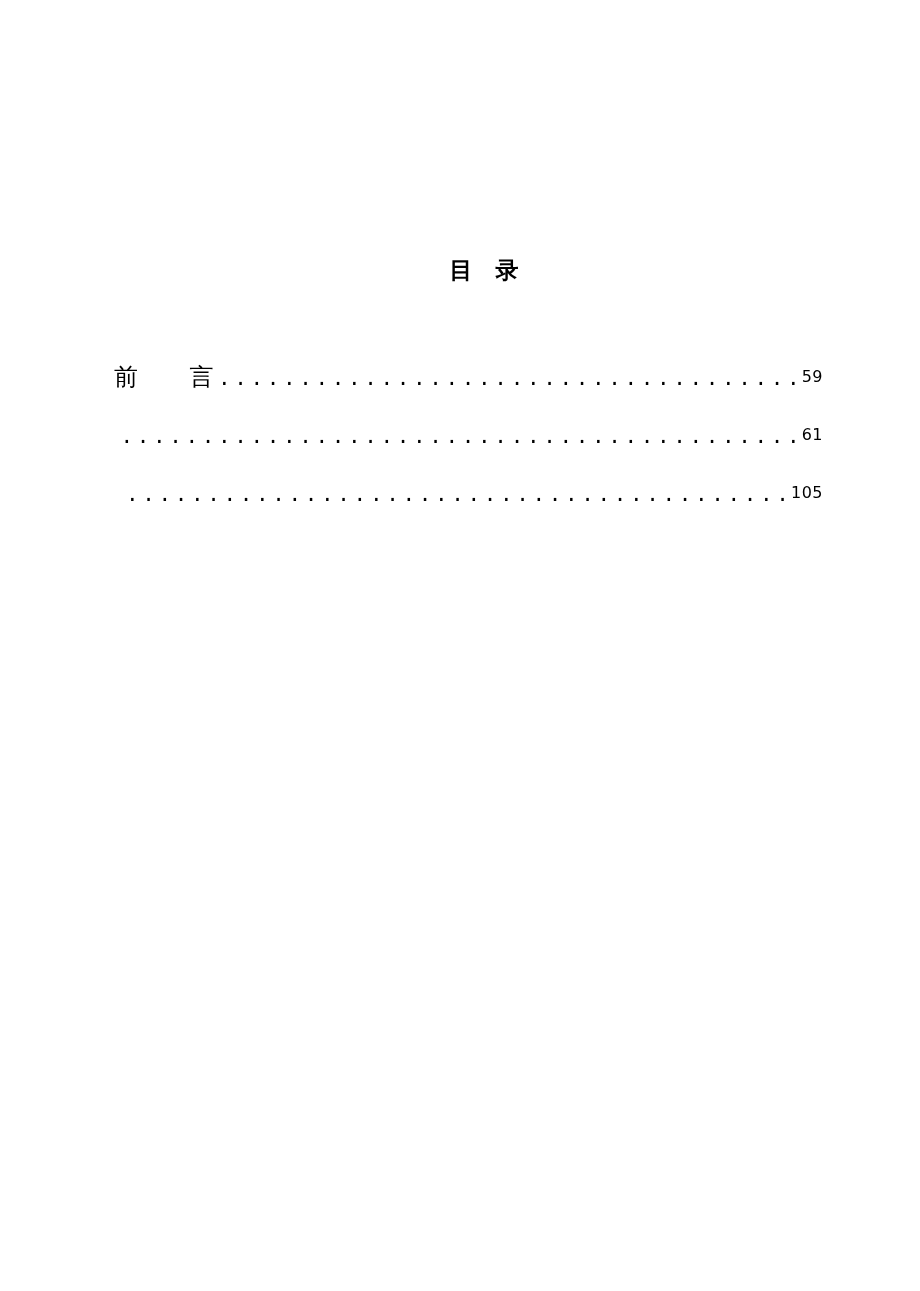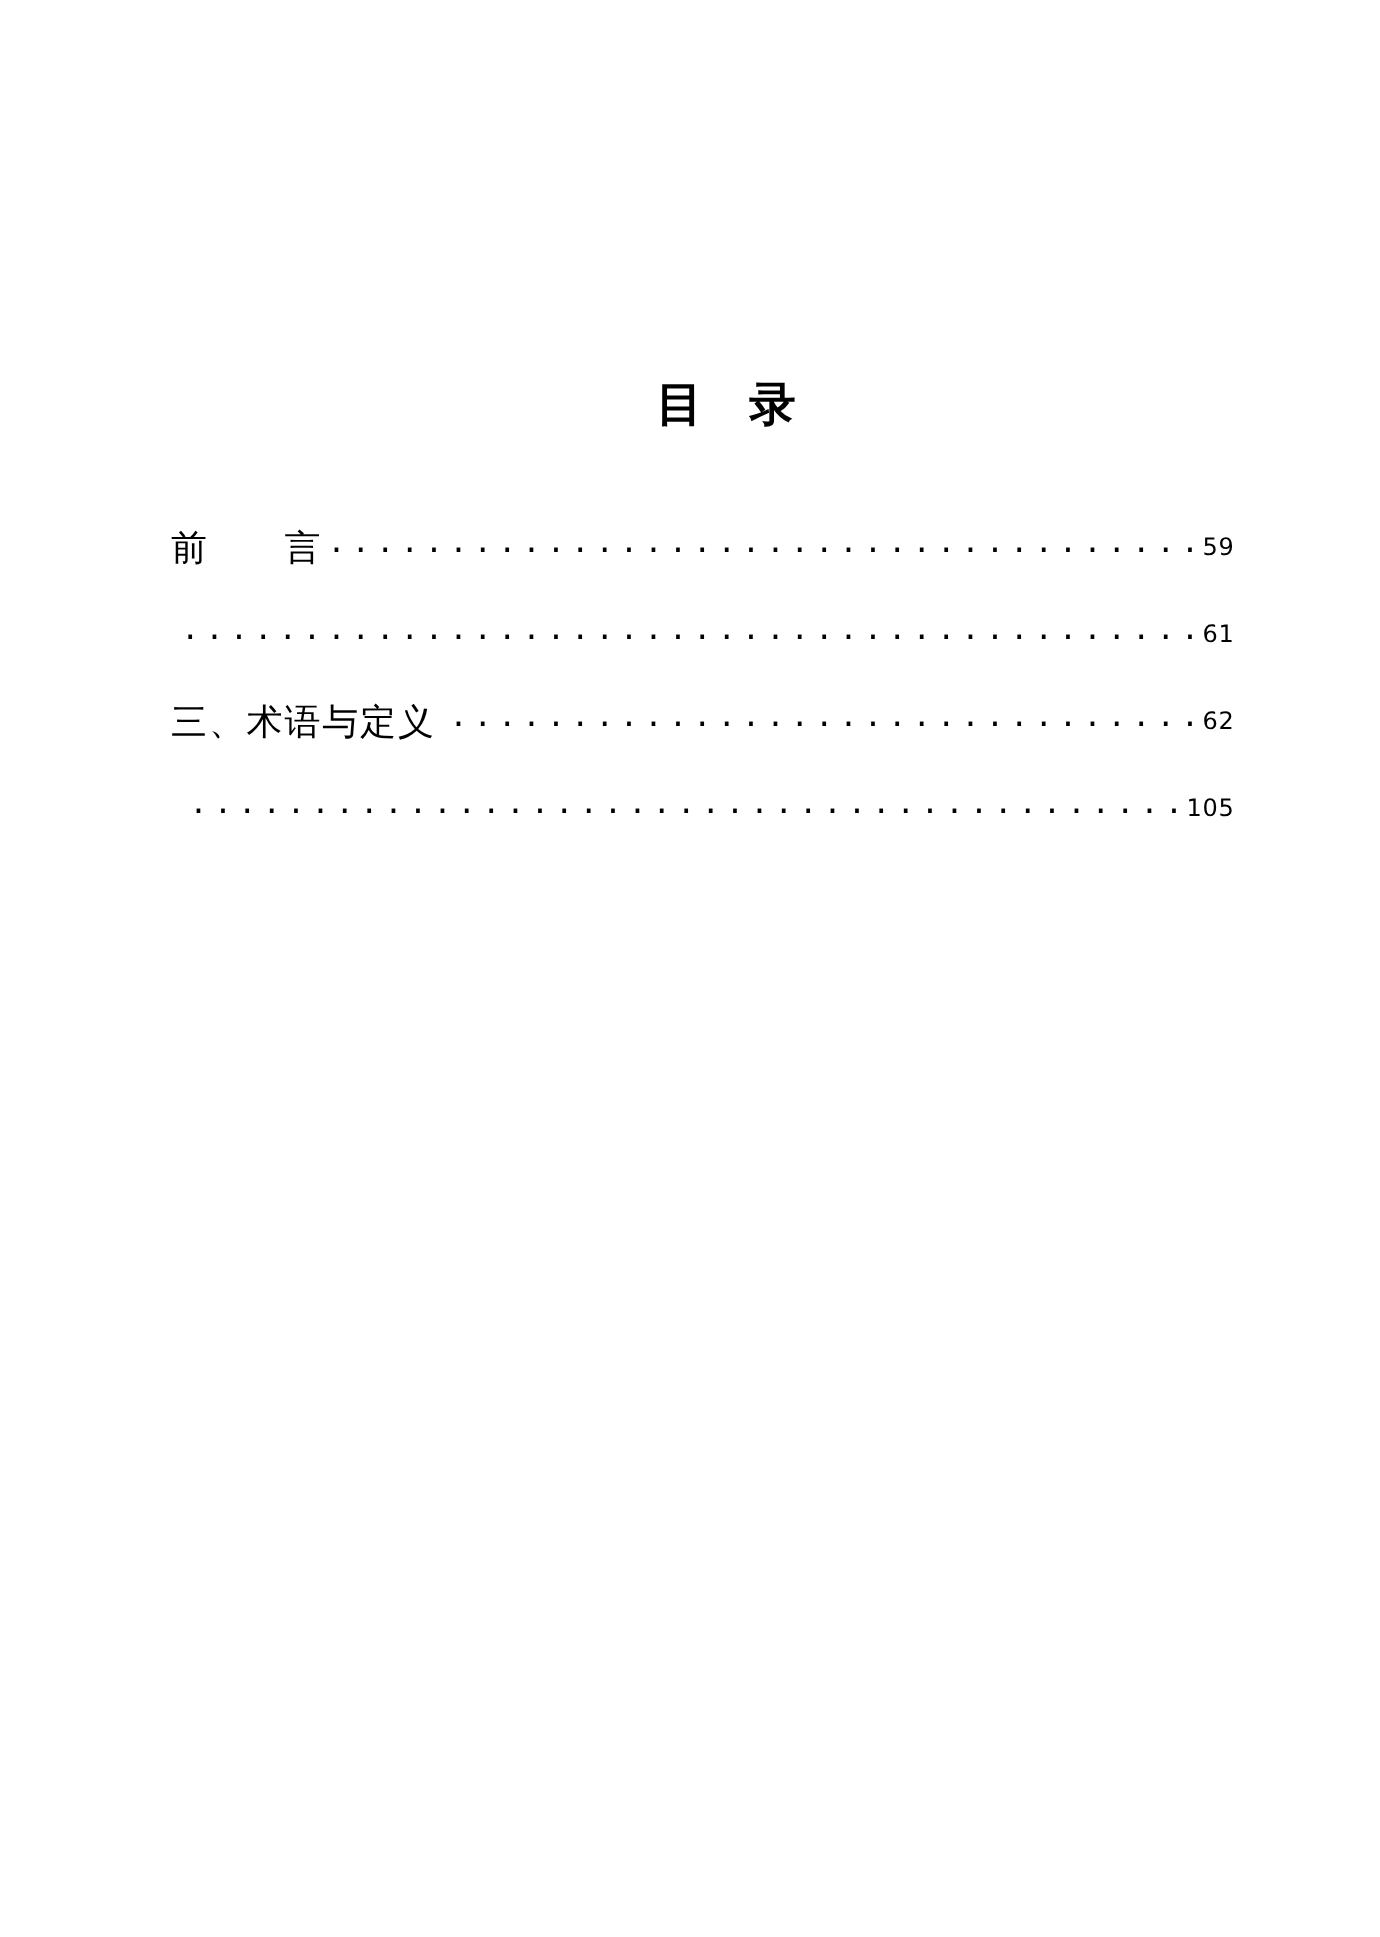--- a/index.html
+++ b/index.html
@@ -25,40 +25,40 @@
     background: #ffffff;
   }
 
   
   .toc-title {
     position: absolute;
     left: 0;
     top: 248px;
     width: 740px;
     text-align: center;
-    font-size: 31px;
+    font-size: 23px;
     font-weight: bold;
     letter-spacing: 0px;
     line-height: 44px;
     padding-left: 228px;
     box-sizing: border-box;
     white-space: pre;
   }
 
   
   .toc-list {
     position: absolute;
     left: 114px;
     top: 336px;
     width: 709px;
   }
 
   .toc-entry {
     display: flex;
-    align-items: center;
+    align-items: flex-end;
     height: 58px;
     font-size: 24px;
     line-height: 34px;
     white-space: pre;
   }
 
   .toc-label {
     flex: 0 0 auto;
     letter-spacing: 1.2px;
   }
@@ -102,25 +102,20 @@
       <span class="toc-dots"></span>
       <span class="toc-page">59</span>
     </div>
 
 
     <div class="toc-entry">
       <span class="toc-dots"></span>
       <span class="toc-page">61</span>
     </div>
 
-    <div class="toc-entry">
-      <span class="toc-label">三、术语与定义</span>
-      <span class="toc-dots"></span>
-      <span class="toc-page">62</span>
-    </div>
 
 
 
     <div class="toc-entry">
       <span class="toc-dots"></span>
       <span class="toc-page">105</span>
     </div>
 
   </div>
 </div>

